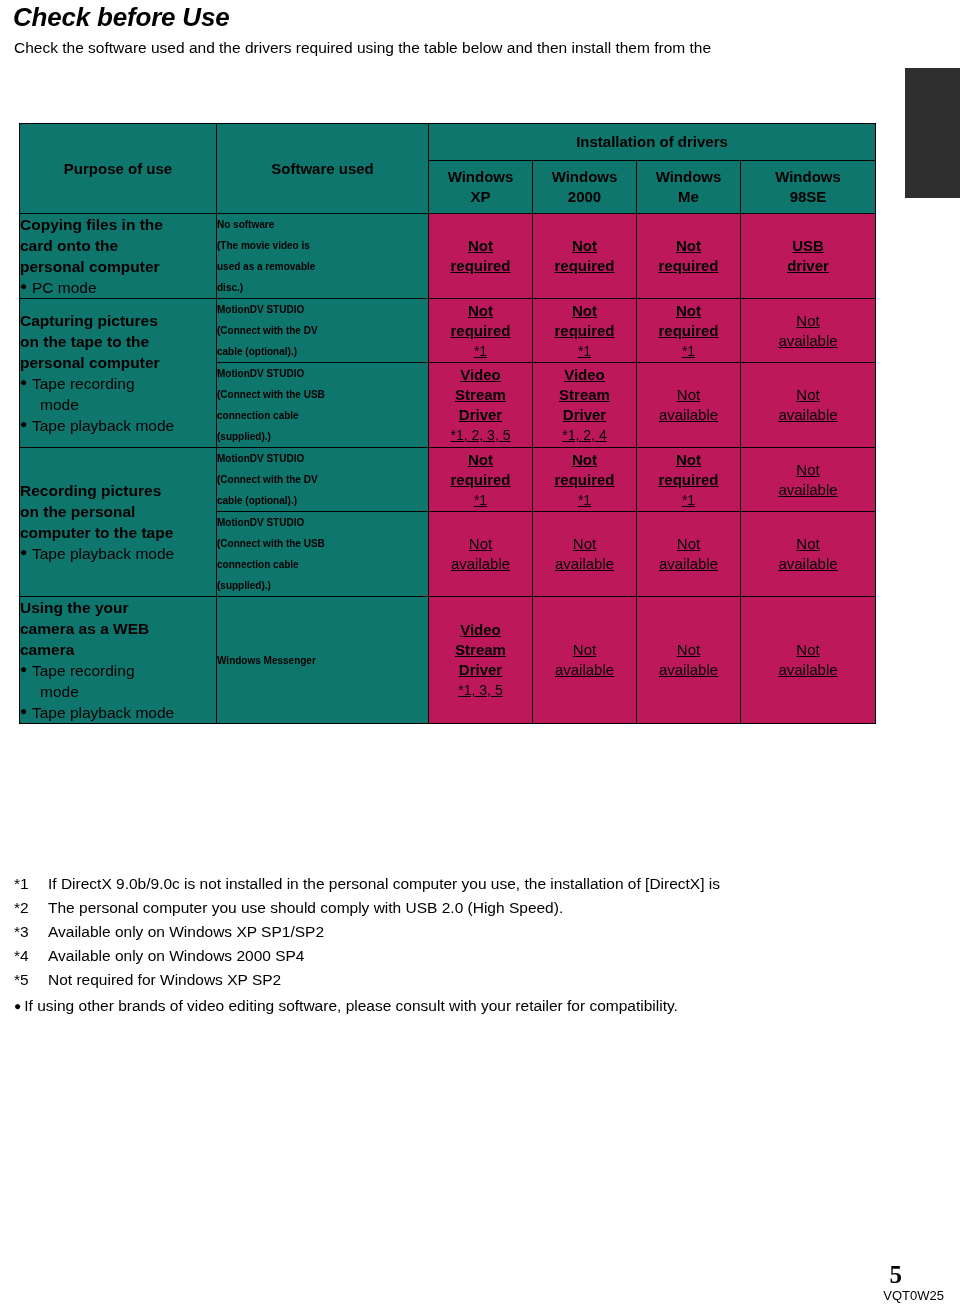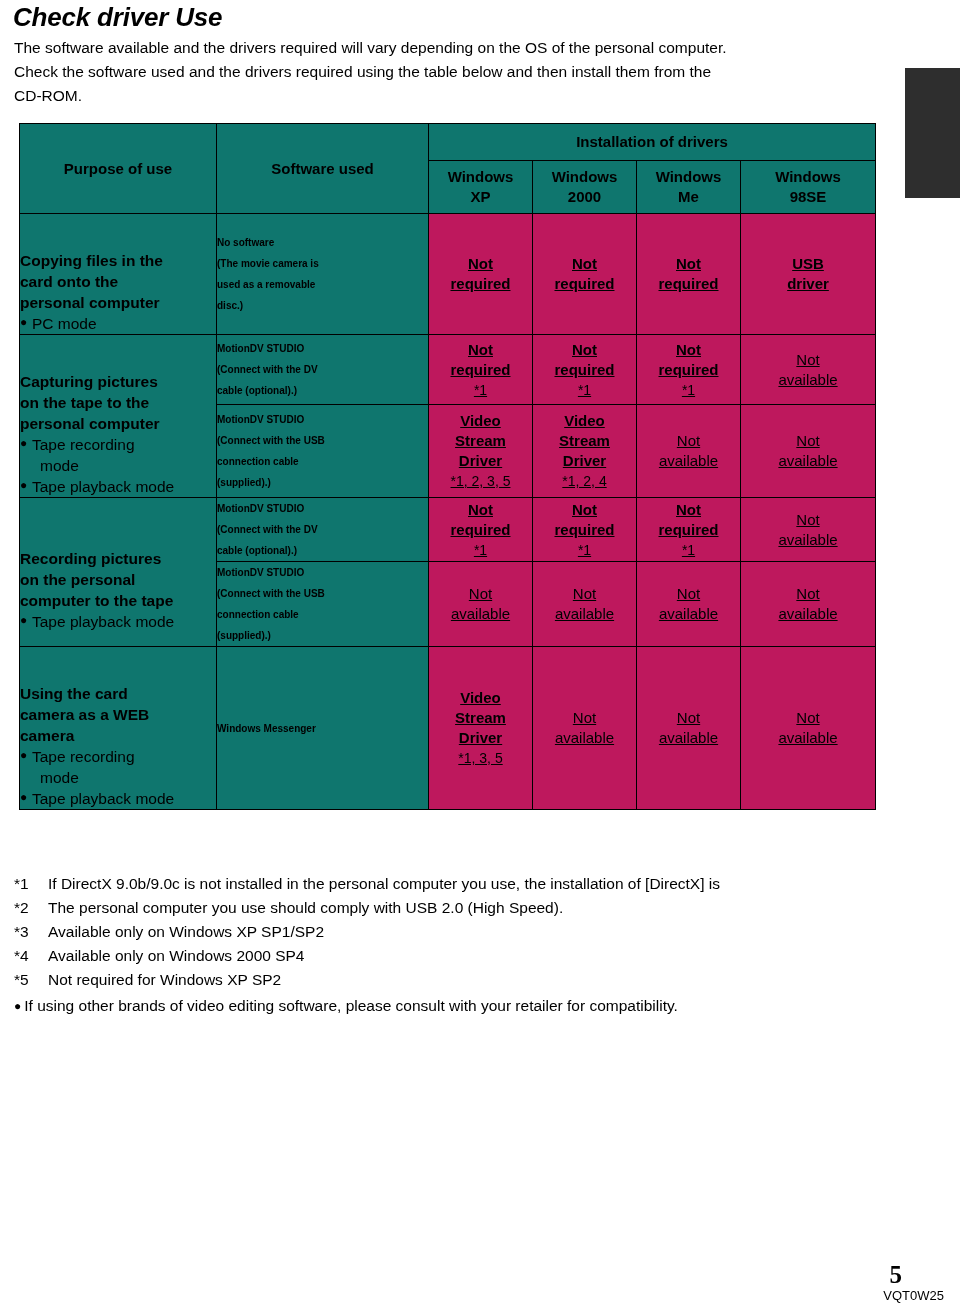--- a/index.html
+++ b/index.html
@@ -78,21 +78,20 @@
   }
   .hdr-group { height: 36px; }
   .hdr-os    { height: 52px; margin-top: 35px; }
 
   .cell-pad { padding: 8px 8px 10px 8px; }
 
   .purpose-title {
     font-weight: bold;
     font-size: 15.5px;
     line-height: 21px;
-    margin-top: 36px;
   }
   .bullet-list {
     margin: 0;
     padding: 0;
     list-style: none;
     font-size: 15.5px;
     line-height: 21px;
   }
   .bullet-list li {
     position: relative;
@@ -147,26 +146,24 @@
   .doc-code {
     position: absolute;
     right: 16px;
     top: 1288px;
     font-size: 13px;
   }
 </style>
 </head>
 <body>
 
-<div class="page-title">Check driver Use</div>
+<div class="page-title">Check before Use</div>
 
 <div class="intro">
-  <div>The software available and the drivers required will vary depending on the OS of the personal computer.</div>
   <div>Check the software used and the drivers required using the table below and then install them from the</div>
-  <div>CD-ROM.</div>
 </div>
 
 <div class="tab-marker"></div>
 
 <table class="spec-table">
   <colgroup>
     <col class="c-purpose">
       <col class="c-software">
     <col class="c-os">
       <col class="c-os">
@@ -200,21 +197,21 @@
   </thead>
   <tbody id="table-body">
       <tr>
         <td class="shaded cell-pad" rowspan="1">
           <div class="purpose-title"><span>Copying files in the</span><br><span>card onto the</span><br><span>personal computer</span></div>
           <ul class="bullet-list">
             <li><span class="bul">●</span><span>PC mode</span></li>
           </ul>
         </td>
         <td class="shaded cell-pad">
-          <div class="software"><span>No software</span><br><span>(The movie camera is</span><br><span>used as a removable</span><br><span>disc.)</span></div>
+          <div class="software"><span>No software</span><br><span>(The movie video is</span><br><span>used as a removable</span><br><span>disc.)</span></div>
         </td>
         <td class="plain status b"><span>Not</span><br><span>required</span></td>
         <td class="plain status b"><span>Not</span><br><span>required</span></td>
         <td class="plain status b"><span>Not</span><br><span>required</span></td>
         <td class="plain status b"><span>USB</span><br><span>driver</span></td>
       </tr>
       <tr>
         <td class="shaded cell-pad" rowspan="2">
           <div class="purpose-title"><span>Capturing pictures</span><br><span>on the tape to the</span><br><span>personal computer</span></div>
           <ul class="bullet-list">
@@ -259,21 +256,21 @@
         <td class="shaded cell-pad">
           <div class="software"><span>MotionDV STUDIO</span><br><span>(Connect with the USB</span><br><span>connection cable</span><br><span>(supplied).)</span></div>
         </td>
         <td class="plain status"><span>Not</span><br><span>available</span></td>
         <td class="plain status"><span>Not</span><br><span>available</span></td>
         <td class="plain status"><span>Not</span><br><span>available</span></td>
         <td class="plain status"><span>Not</span><br><span>available</span></td>
       </tr>
       <tr>
         <td class="shaded cell-pad" rowspan="1">
-          <div class="purpose-title"><span>Using the card</span><br><span>camera as a WEB</span><br><span>camera</span></div>
+          <div class="purpose-title"><span>Using the your</span><br><span>camera as a WEB</span><br><span>camera</span></div>
           <ul class="bullet-list">
             <li><span class="bul">●</span><span>Tape recording</span></li>
             <li class="cont"><span>mode</span></li>
             <li><span class="bul">●</span><span>Tape playback mode</span></li>
           </ul>
         </td>
         <td class="shaded cell-pad">
           <div class="software"><span>Windows Messenger</span></div>
         </td>
         <td class="plain status b"><span>Video</span><br><span>Stream</span><br><span>Driver</span><span class="note">*1, 3, 5</span></td>

